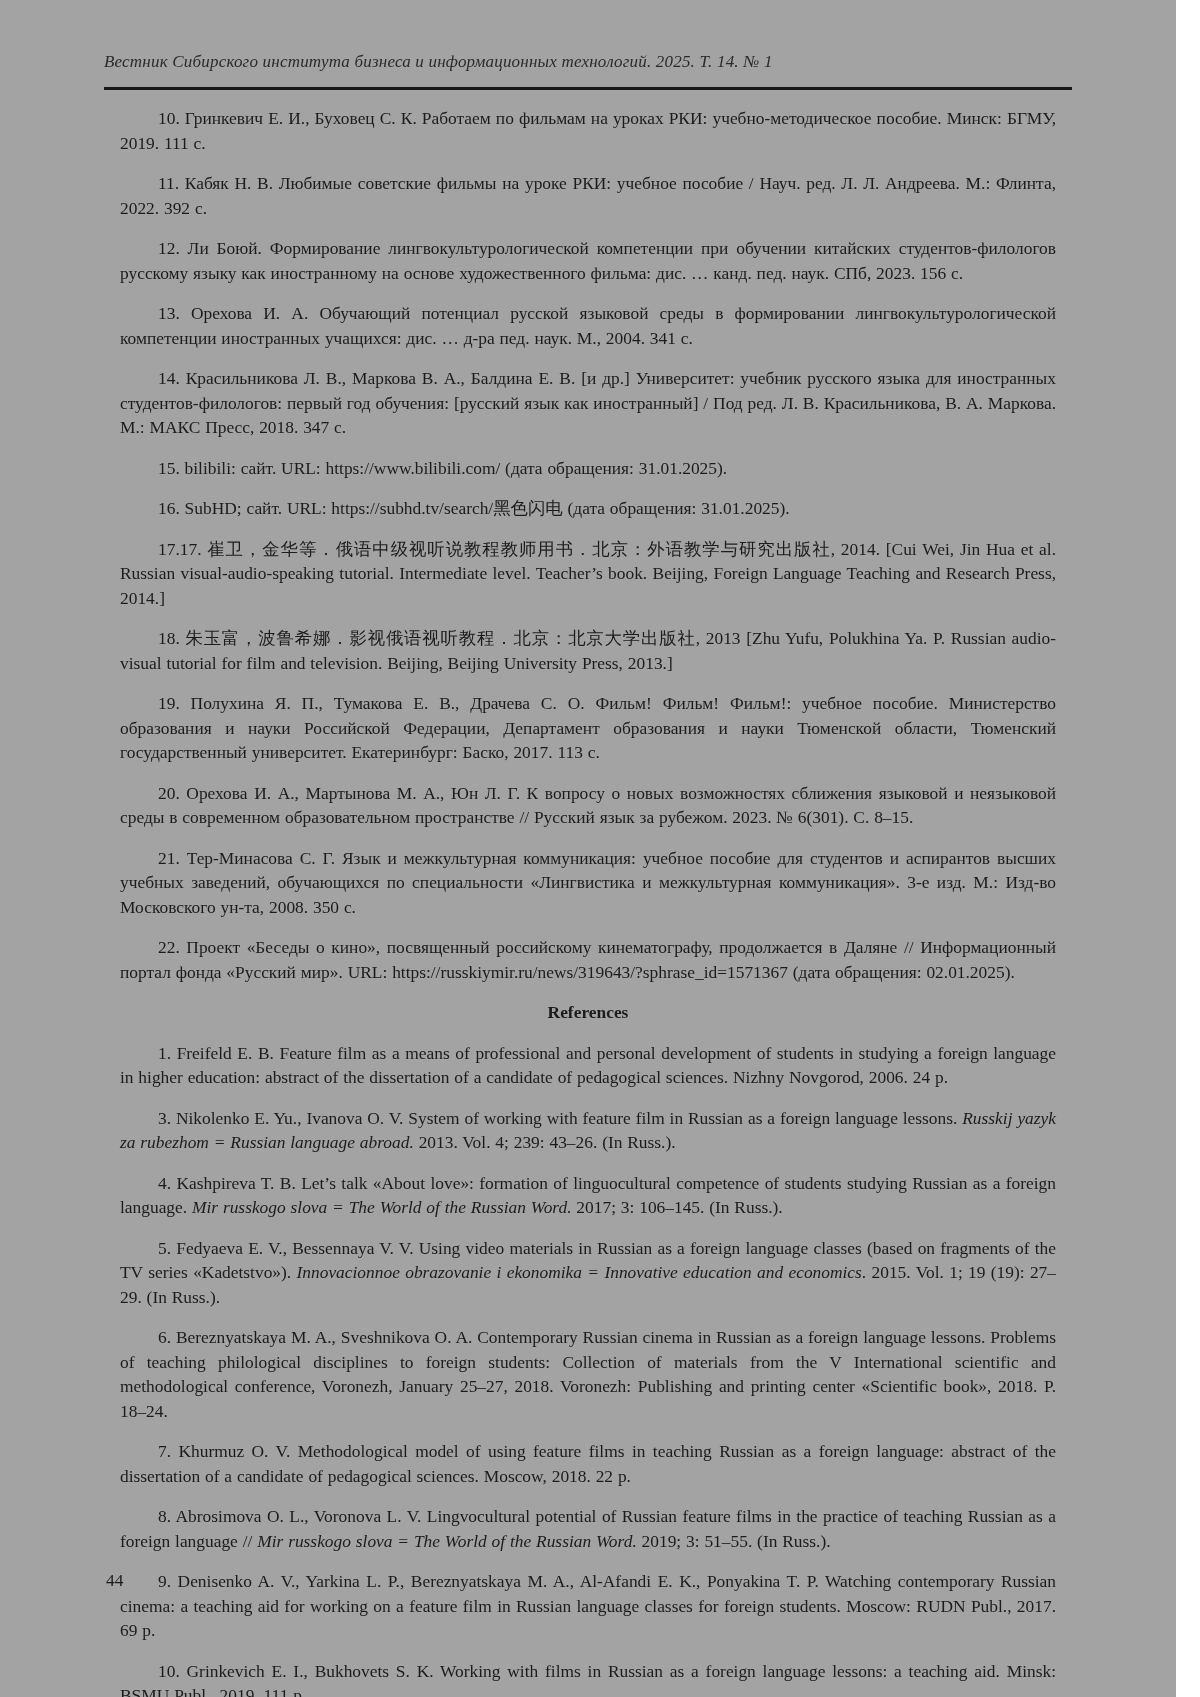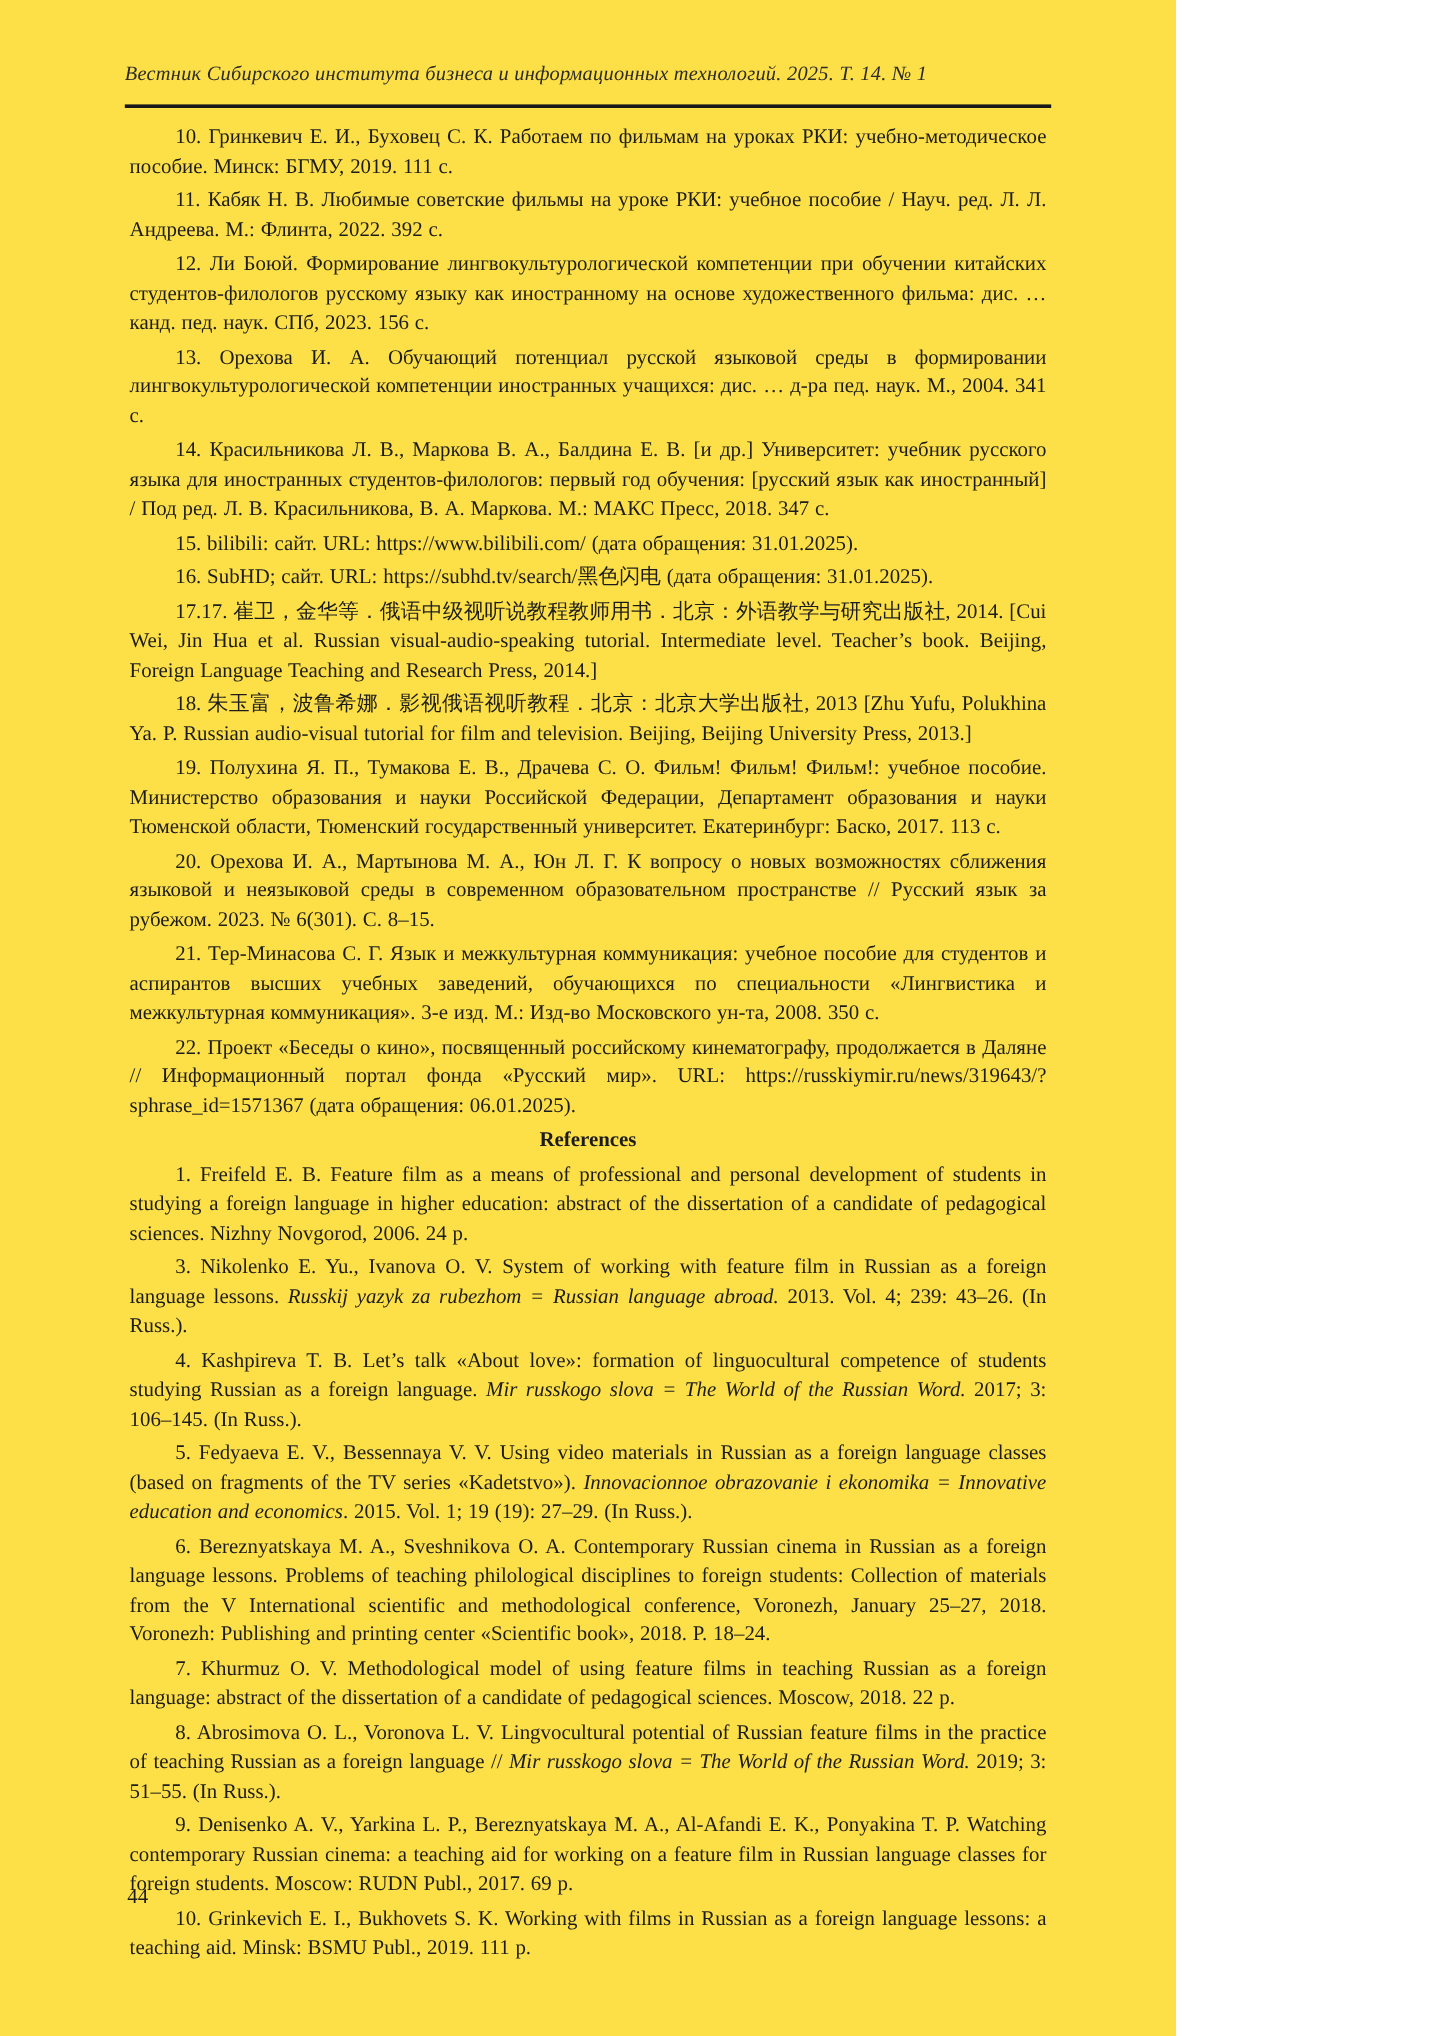--- a/index.html
+++ b/index.html
@@ -1,21 +1,21 @@
 <!DOCTYPE html>
 <html><head>
 <meta charset="utf-8">
 <style>
   * { box-sizing: border-box; }
   html, body { margin: 0; padding: 0; background: #ffffff; }
   .page {
     position: relative;
-    width: 980px;
+    width: 1176px;
     height: 1697px;
-    background: #fde047;
+    background: #a3a3a3;
     font-family: "Liberation Serif", "DejaVu Serif", serif;
     color: #1c1c1c;
     overflow: hidden;
   }
   .page-inner {
     padding: 52px 104px 0 104px;
   }
   .journal-header {
     font-style: italic;
     font-size: 17px;
@@ -26,21 +26,21 @@
   .header-rule {
     margin-top: 15px;
     height: 3px;
     background: #181818;
     border: none;
   }
   .content {
     margin-top: 11px;
   }
   .ref {
-    margin: 4px;
+    margin: 16px;
     font-size: 17.4px;
     line-height: 24.5px;
     text-align: justify;
     text-indent: 38px;
     color: #1c1c1c;
     word-spacing: 0.5px;
   }
   .ref .it { font-style: italic; }
   .references-heading {
     margin: 2px 0 3px 0;
@@ -76,21 +76,21 @@
           <p class="ref"><span>12. Ли Боюй. Формирование лингвокультурологической компетенции при обучении китайских студентов-филологов русскому языку как иностранному на основе художественного фильма: дис. … канд. пед. наук. СПб, 2023. 156 с.</span></p>
           <p class="ref"><span>13. Орехова И. А. Обучающий потенциал русской языковой среды в формировании лингвокультурологической компетенции иностранных учащихся: дис. … д-ра пед. наук. М., 2004. 341 с.</span></p>
           <p class="ref"><span>14. Красильникова Л. В., Маркова В. А., Балдина Е. В. [и др.] Университет: учебник русского языка для иностранных студентов-филологов: первый год обучения: [русский язык как иностранный] / Под ред. Л. В. Красильникова, В. А. Маркова. М.: МАКС Пресс, 2018. 347 с.</span></p>
           <p class="ref"><span>15. bilibili: сайт. URL: https://www.bilibili.com/ (дата обращения: 31.01.2025).</span></p>
           <p class="ref"><span>16. SubHD; сайт. URL: https://subhd.tv/search/黑色闪电 (дата обращения: 31.01.2025).</span></p>
           <p class="ref"><span>17.17. 崔卫，金华等．俄语中级视听说教程教师用书．北京：外语教学与研究出版社, 2014. [Cui Wei, Jin Hua et al. Russian visual-audio-speaking tutorial. Intermediate level. Teacher’s book. Beijing, Foreign Language Teaching and Research Press, 2014.]</span></p>
           <p class="ref"><span>18. 朱玉富，波鲁希娜．影视俄语视听教程．北京：北京大学出版社, 2013 [Zhu Yufu, Polukhina Ya. P. Russian audio-visual tutorial for film and television. Beijing, Beijing University Press, 2013.]</span></p>
           <p class="ref"><span>19. Полухина Я. П., Тумакова Е. В., Драчева С. О. Фильм! Фильм! Фильм!: учебное пособие. Министерство образования и науки Российской Федерации, Департамент образования и науки Тюменской области, Тюменский государственный университет. Екатеринбург: Баско, 2017. 113 с.</span></p>
           <p class="ref"><span>20. Орехова И. А., Мартынова М. А., Юн Л. Г. К вопросу о новых возможностях сближения языковой и неязыковой среды в современном образовательном пространстве // Русский язык за рубежом. 2023. № 6(301). С. 8–15.</span></p>
           <p class="ref"><span>21. Тер-Минасова С. Г. Язык и межкультурная коммуникация: учебное пособие для студентов и аспирантов высших учебных заведений, обучающихся по специальности «Лингвистика и межкультурная коммуникация». 3-е изд. М.: Изд-во Московского ун-та, 2008. 350 с.</span></p>
-          <p class="ref"><span>22. Проект «Беседы о кино», посвященный российскому кинематографу, продолжается в Даляне // Информационный портал фонда «Русский мир». URL: https://russkiymir.ru/news/319643/?sphrase_id=1571367 (дата обращения: 06.01.2025).</span></p>
+          <p class="ref"><span>22. Проект «Беседы о кино», посвященный российскому кинематографу, продолжается в Даляне // Информационный портал фонда «Русский мир». URL: https://russkiymir.ru/news/319643/?sphrase_id=1571367 (дата обращения: 02.01.2025).</span></p>
         </div>
 
       <h3 class="references-heading">References</h3>
 
       <div>
           <p class="ref"><span>1. Freifeld E. B. Feature film as a means of professional and personal development of students in studying a foreign language in higher education: abstract of the dissertation of a candidate of pedagogical sciences. Nizhny Novgorod, 2006. 24 p.</span></p>
           <p class="ref"><span>3. Nikolenko E. Yu., Ivanova O. V. System of working with feature film in Russian as a foreign language lessons. </span><span class="it">Russkij yazyk za rubezhom = Russian language abroad.</span><span> 2013. Vol. 4; 239: 43–26. (In Russ.).</span></p>
           <p class="ref"><span>4. Kashpireva T. B. Let’s talk «About love»: formation of linguocultural competence of students studying Russian as a foreign language. </span><span class="it">Mir russkogo slova = The World of the Russian Word.</span><span> 2017; 3: 106–145. (In Russ.).</span></p>
           <p class="ref"><span>5. Fedyaeva E. V., Bessennaya V. V. Using video materials in Russian as a foreign language classes (based on fragments of the TV series «Kadetstvo»). </span><span class="it">Innovacionnoe obrazovanie i ekonomika = Innovative education and economics</span><span>. 2015. Vol. 1; 19 (19): 27–29. (In Russ.).</span></p>
           <p class="ref"><span>6. Bereznyatskaya M. A., Sveshnikova O. A. Contemporary Russian cinema in Russian as a foreign language lessons. Problems of teaching philological disciplines to foreign students: Collection of materials from the V International scientific and methodological conference, Voronezh, January 25–27, 2018. Voronezh: Publishing and printing center «Scientific book», 2018. P. 18–24.</span></p>

